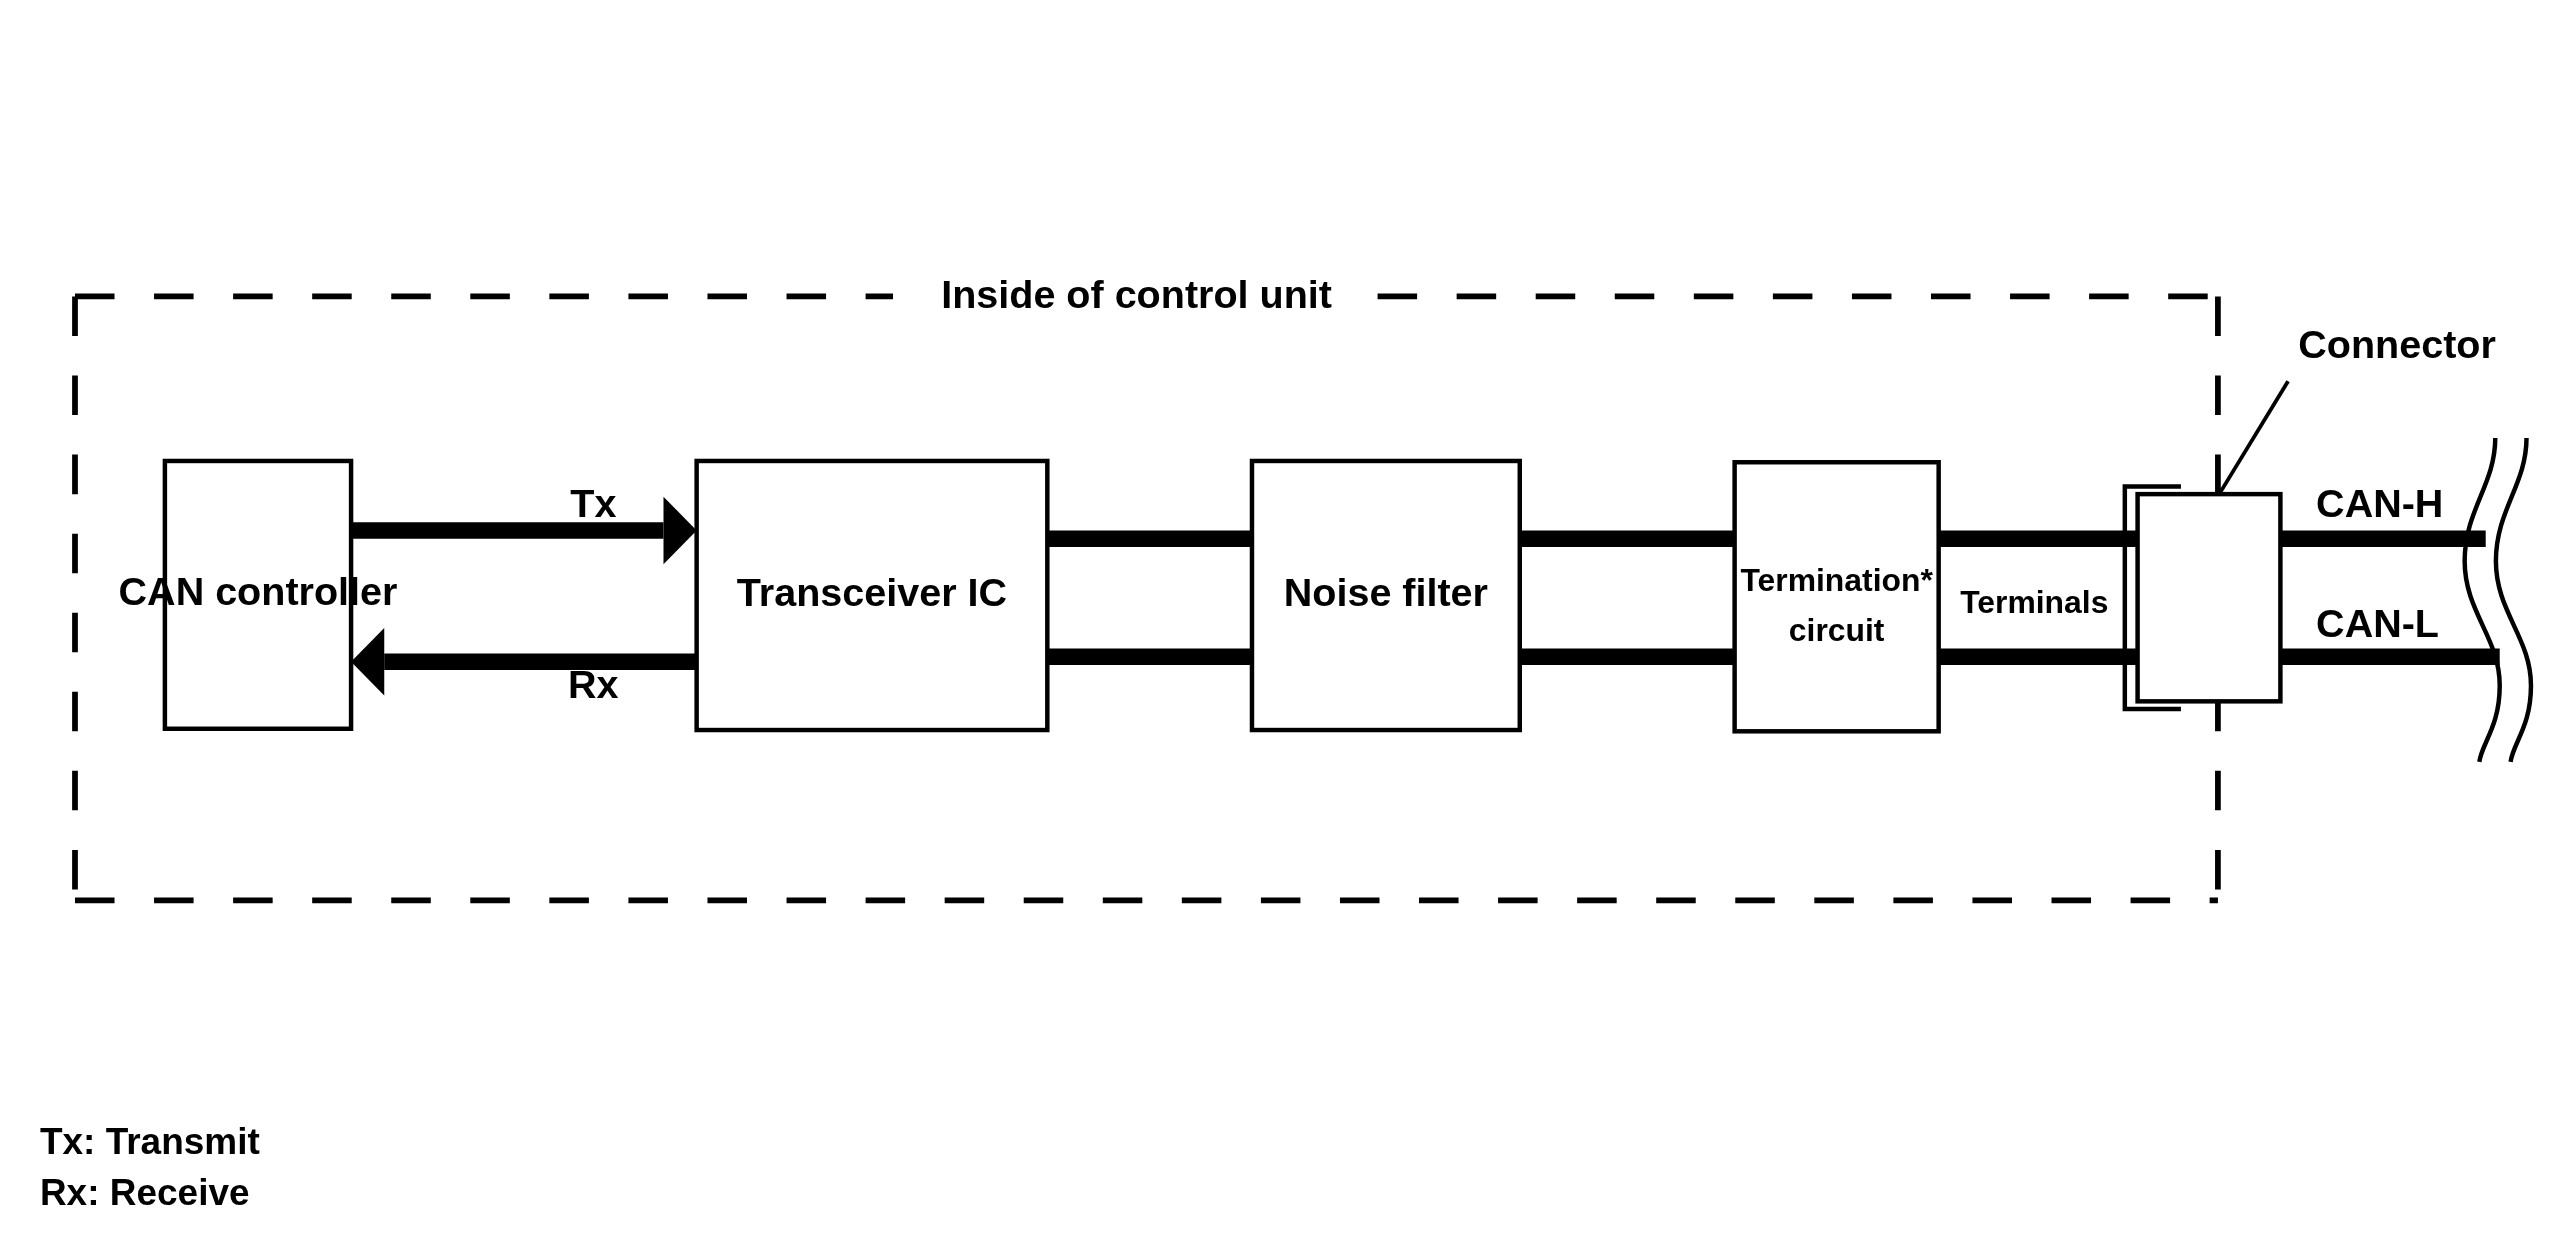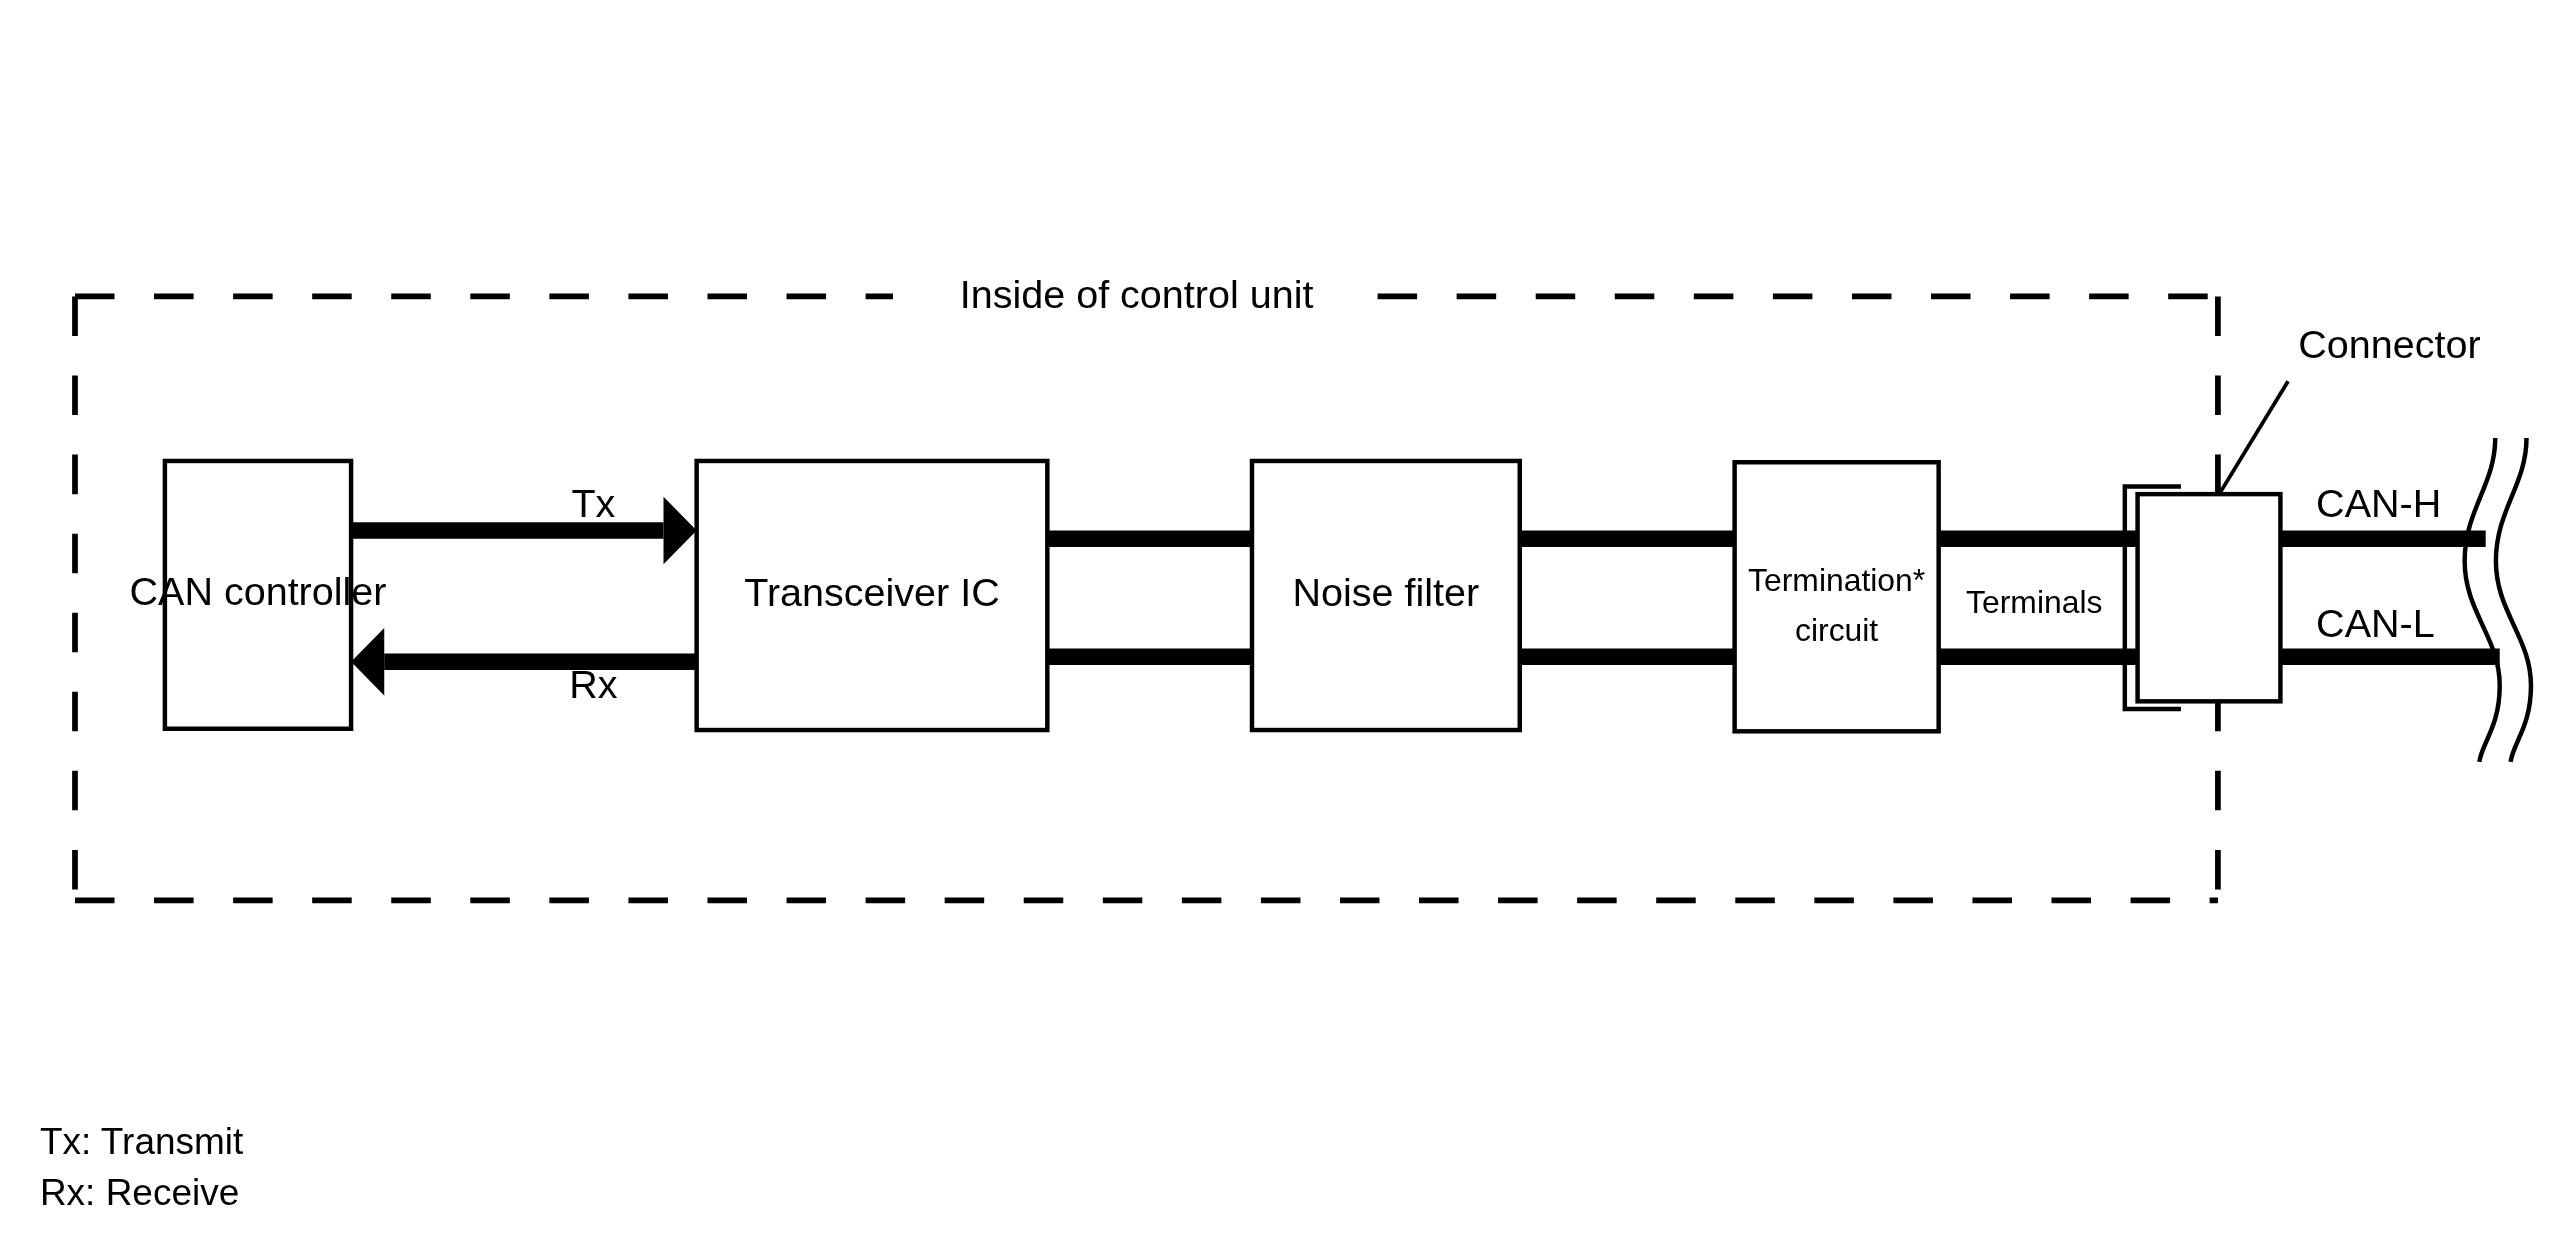--- a/index.html
+++ b/index.html
@@ -10,20 +10,21 @@
   body {
     width: 2576px;
     height: 1235px;
     font-family: "Liberation Sans", sans-serif;
     overflow: hidden;
   }
   #diagram-root {
     position: relative;
     width: 2576px;
     height: 1235px;
+    font-weight: bold;
   }
   svg.canvas {
     position: absolute;
     top: 0;
     left: 0;
     width: 2576px;
     height: 1235px;
     display: block;
   }
   .box-rect {

